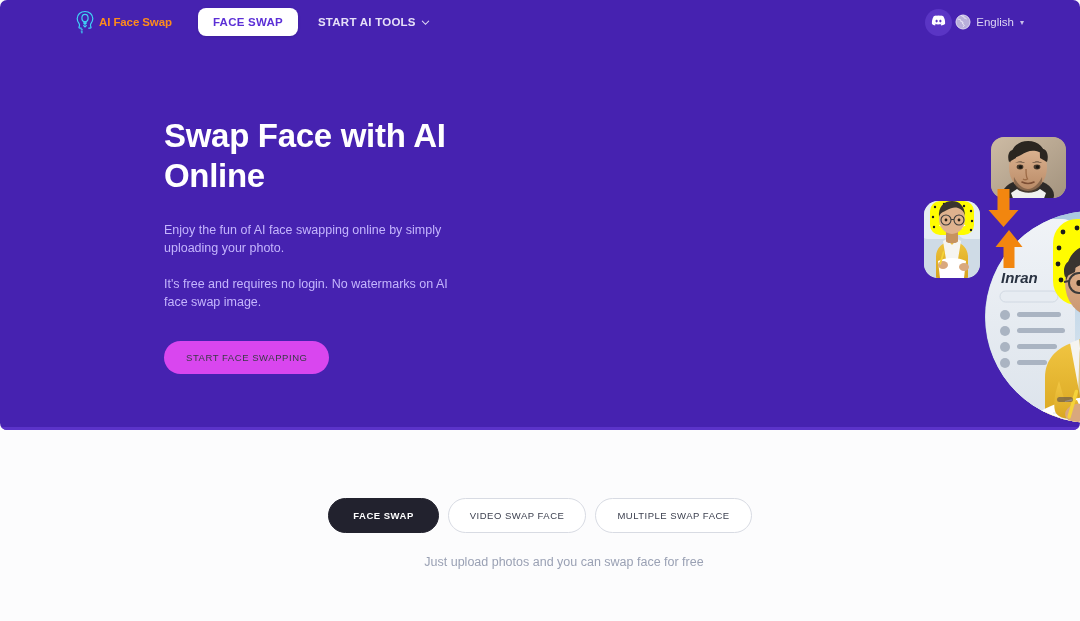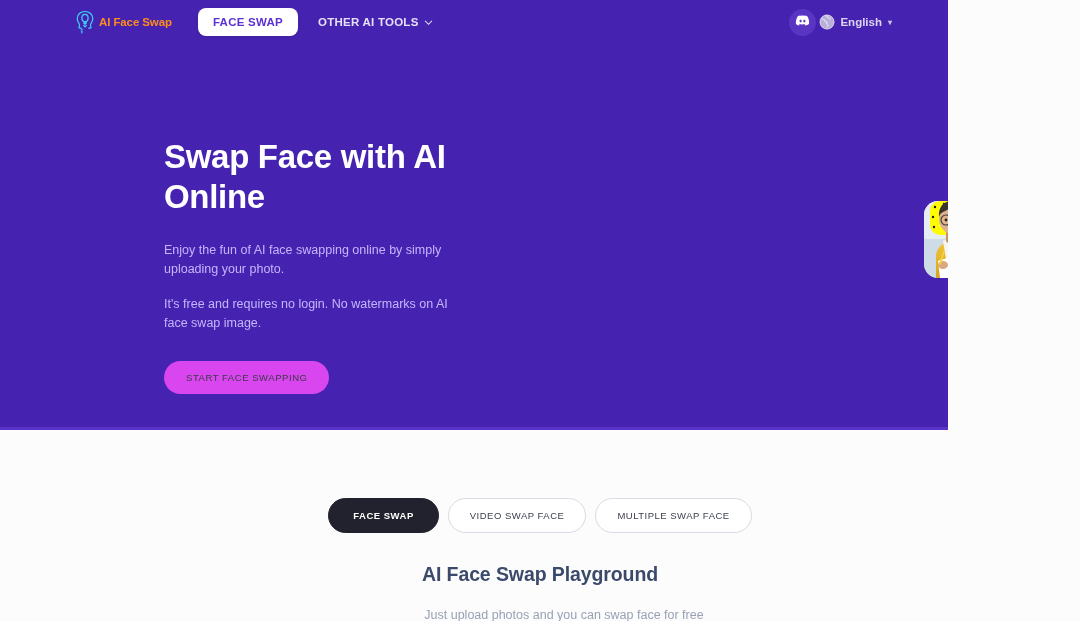--- a/index.html
+++ b/index.html
@@ -7,24 +7,25 @@
   html,body { width:1080px; height:621px; overflow:hidden; }
   body {
     font-family:"Liberation Sans", sans-serif;
     background:#fcfcfd;
     -webkit-font-smoothing:antialiased;
   }
 
   
   .hero {
     position:relative;
-    width:948px;
+    width:1080px;
     height:430px;
     background:#4622b0;
     overflow:hidden;
+    border-radius:7px;
   }
   .hero-edge {
     position:absolute; left:0; bottom:0; width:100%; height:3px;
     background:#5b33c9;
   }
 
   
   .navbar {
     position:relative;
     height:44px;
@@ -71,21 +72,20 @@
   }
   .caret { display:inline-block; width:9px; height:9px; flex:none; }
   .caret svg { display:block; }
 
   .nav-right {
     margin-left:auto;
     margin-right:56px;
     display:flex;
     align-items:center;
     gap:3px;
-    font-weight:bold;
   }
   .discord-btn {
     width:27px; height:27px;
     border-radius:50%;
     background:#5a35c4;
     display:flex; align-items:center; justify-content:center;
     cursor:pointer;
   }
   .lang {
     display:flex; align-items:center; gap:5px;
@@ -93,21 +93,20 @@
     cursor:pointer;
   }
   .globe { width:16px;height:16px;display:block;flex:none; }
   .lang-caret { font-size:8px; color:#c9c0e8; margin-left:1px; }
 
   
   .hero-body {
     position:relative;
     display:flex;
     padding:0 8px 0 0;
-    align-items:flex-end;
   }
   .hero-left {
     width:520px;
     padding-left:164px;
     padding-top:72px;
   }
   h1.hero-title {
     color:#ffffff;
     font-size:33px;
     line-height:1.22;
@@ -242,21 +241,21 @@
         </svg>
       </span>
       <span class="logo-text">AI Face Swap</span>
     </div>
 
     <div class="nav-links">
       <div class="nav-item active">
         <span>FACE SWAP</span>
       </div>
       <div class="nav-item">
-        <span>OTHER AI TOOLS</span>
+        <span>START AI TOOLS</span>
         <span class="caret">
           <svg viewBox="0 0 10 10" width="9" height="9">
             <path d="M1.5 3.5L5 7l3.5-3.5" fill="none" stroke="#ddd6f3" stroke-width="1.2" stroke-linecap="round"></path>
           </svg>
         </span>
       </div>
     </div>
 
     <div class="nav-right">
       <div class="discord-btn">
@@ -513,15 +512,14 @@
 </section>
 
 <section class="lower">
 
   <div class="pills">
     <button class="pill active">FACE SWAP</button>
     <button class="pill">VIDEO SWAP FACE</button>
     <button class="pill">MULTIPLE SWAP FACE</button>
   </div>
 
-  <h2 class="section-title">AI Face Swap Playground</h2>
   <p class="section-sub">Just upload photos and you can swap face for free</p>
 </section>
 
 </body></html>

